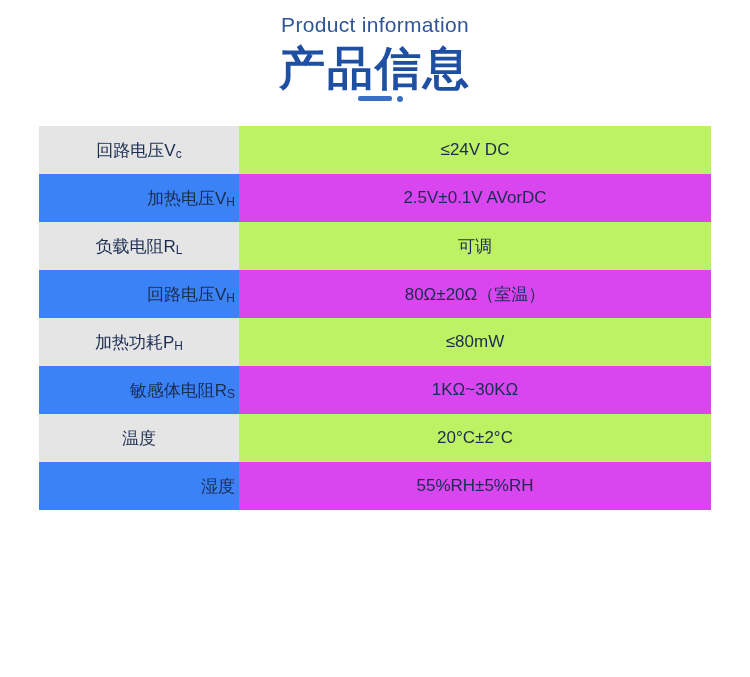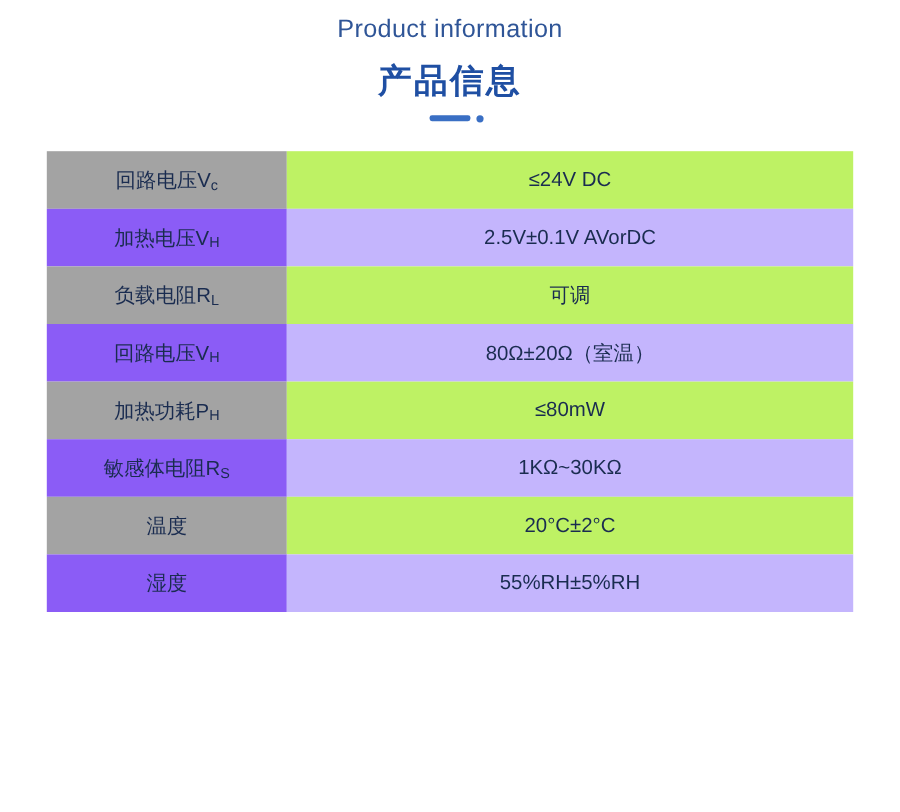--- a/index.html
+++ b/index.html
@@ -25,21 +25,21 @@
     padding-top: 10px;
   }
   .title-en {
     font-size: 21px;
     color: #2f5597;
     letter-spacing: 0.3px;
     font-weight: 400;
     line-height: 30px;
   }
   .title-cn {
-    font-size: 28px;
+    font-size: 46px;
     font-weight: bold;
     color: #1f4fa3;
     letter-spacing: 2px;
     line-height: 52px;
     margin-top: 2px;
   }
   .underline-wrap {
     height: 18px;
     position: relative;
   }
@@ -75,24 +75,24 @@
     text-align: center;
     vertical-align: middle;
     color: #1a2c50;
     padding: 0 4px;
     box-sizing: border-box;
     white-space: nowrap;
   }
   td.col-label { width: 200px; }
   td.col-value { width: 472px; }
 
-  tr.row-light td.col-label { background: #a3a3a3; }
+  tr.row-light td.col-label { background: #e5e5e5; }
   tr.row-light td.col-value { background: #bef264; }
-  tr.row-dark td.col-label { background: #8b5cf6; }
-  tr.row-dark td.col-value { background: #c4b5fd; }
+  tr.row-dark td.col-label { background: #3b82f6; text-align: right; }
+  tr.row-dark td.col-value { background: #d946ef; }
 
   .sub {
     font-size: 12px;
     vertical-align: -2px;
   }
 </style>
 </head>
 <body>
 
 <div class="page">

